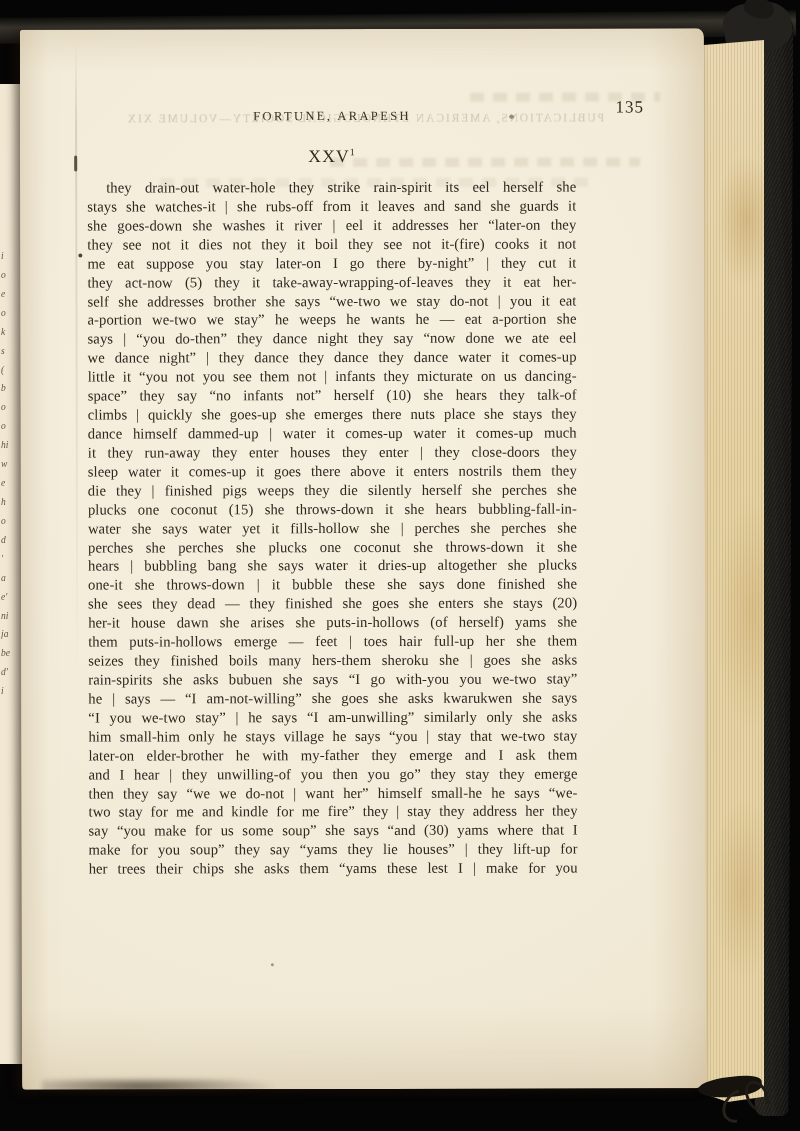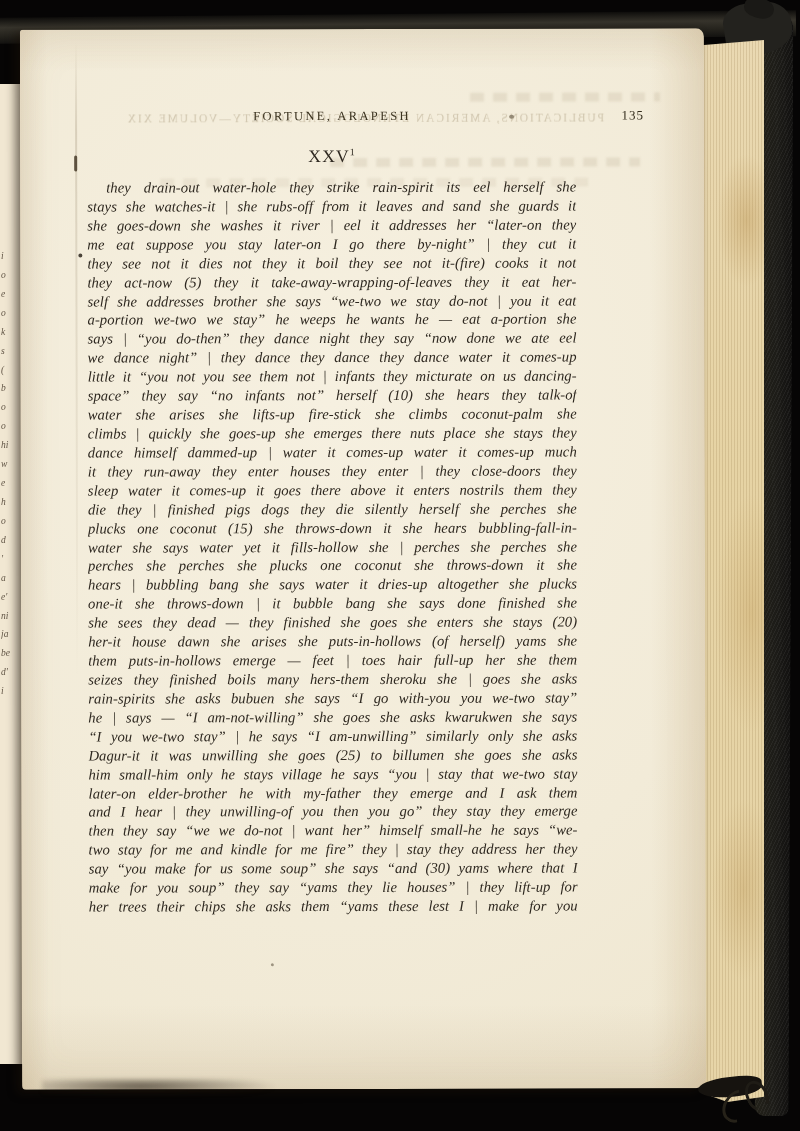--- a/index.html
+++ b/index.html
@@ -90,21 +90,21 @@
   .crease{
     left:55px;top:12px;width:2px;height:640px;
     background:linear-gradient(180deg,rgba(110,90,60,0) 0,rgba(110,90,60,0.20) 14%,rgba(110,90,60,0.10) 58%,rgba(110,90,60,0) 100%);
   }
   .crease-dot{left:54px;top:126px;width:3px;height:16px;background:#473a28;opacity:.85;border-radius:2px;}
 
   .running-head{
     top:80px;left:68px;width:488px;text-align:center;
     font-size:12.5px;letter-spacing:2.4px;color:#3a321f;white-space:nowrap;
   }
-  .page-number{top:79px;right:60px;font-size:13px;letter-spacing:1px;color:#332c1c;margin-left:28px;}
+  .page-number{top:69px;right:60px;font-size:17px;letter-spacing:1px;color:#332c1c;margin-left:28px;}
   .header-speck{left:489px;top:86px;width:5px;height:4px;background:rgba(128,116,96,0.8);border-radius:50%;}
 
   .ghost-head{
     top:83px;left:72px;width:512px;
     transform:scaleX(-1);
     font-size:11.5px;letter-spacing:1.9px;white-space:nowrap;overflow:hidden;
     color:rgba(128,108,72,0.30);filter:blur(0.7px);
   }
   .ghost-strip{
     height:9px;filter:blur(1.3px);
@@ -118,21 +118,20 @@
     top:117px;left:68px;width:488px;text-align:center;
     font-size:17.5px;letter-spacing:1.2px;color:#2e2820;
   }
   .section-heading sup{font-size:10px;}
 
   .textblock{top:149px;left:67px;width:489px;color:#2e2820;}
   .bodyline{
     font-size:14.7px;line-height:18.93px;height:18.93px;
     text-align:justify;text-align-last:justify;overflow:hidden;
     letter-spacing:0.05px;
-    font-style:italic;
   }
   .bodyline:first-child{text-indent:19px;}
 
   .line5-speck{left:58px;top:224px;width:4px;height:4px;border-radius:50%;background:rgba(45,38,28,0.85);}
   .mid-dot{left:249px;top:934px;width:3px;height:3px;border-radius:50%;background:rgba(100,88,70,0.6);}
 
   .bottom-smudge{
     left:42px;top:1079px;width:310px;height:15px;
     background:radial-gradient(55% 100% at 32% 50%, rgba(25,18,10,0.6), rgba(0,0,0,0) 80%);
     filter:blur(2px);
@@ -193,48 +192,46 @@
 
   <div class="abs section-heading">
     <span>XXV</span><sup>1</sup>
   </div>
 
   <div class="abs textblock">
 
   <div class="bodyline">they drain-out water-hole they strike rain-spirit its eel herself she</div>
       <div class="bodyline">stays she watches-it | she rubs-off from it leaves and sand she guards it</div>
       <div class="bodyline">she goes-down she washes it river | eel it addresses her “later-on they</div>
+      <div class="bodyline">they see not it dies not they it boil they see not it-(fire) cooks it not</div>
       <div class="bodyline">me eat suppose you stay later-on I go there by-night” | they cut it</div>
-      <div class="bodyline">they see not it dies not they it boil they see not it-(fire) cooks it not</div>
       <div class="bodyline">they act-now (5) they it take-away-wrapping-of-leaves they it eat her-</div>
       <div class="bodyline">self she addresses brother she says “we-two we stay do-not | you it eat</div>
       <div class="bodyline">a-portion we-two we stay” he weeps he wants he — eat a-portion she</div>
       <div class="bodyline">says | “you do-then” they dance night they say “now done we ate eel</div>
       <div class="bodyline">we dance night” | they dance they dance they dance water it comes-up</div>
       <div class="bodyline">little it “you not you see them not | infants they micturate on us dancing-</div>
       <div class="bodyline">space” they say “no infants not” herself (10) she hears they talk-of</div>
-      <div class="bodyline">water she arises she lifts-up fire-stick she climbs coconut-palm she</div>
       <div class="bodyline">climbs | quickly she goes-up she emerges there nuts place she stays they</div>
       <div class="bodyline">dance himself dammed-up | water it comes-up water it comes-up much</div>
       <div class="bodyline">it they run-away they enter houses they enter | they close-doors they</div>
       <div class="bodyline">sleep water it comes-up it goes there above it enters nostrils them they</div>
-      <div class="bodyline">die they | finished pigs dogs they die silently herself she perches she</div>
+      <div class="bodyline">die they | finished pigs weeps they die silently herself she perches she</div>
       <div class="bodyline">plucks one coconut (15) she throws-down it she hears bubbling-fall-in-</div>
       <div class="bodyline">water she says water yet it fills-hollow she | perches she perches she</div>
       <div class="bodyline">perches she perches she plucks one coconut she throws-down it she</div>
       <div class="bodyline">hears | bubbling bang she says water it dries-up altogether she plucks</div>
-      <div class="bodyline">one-it she throws-down | it bubble bang she says done finished she</div>
+      <div class="bodyline">one-it she throws-down | it bubble these she says done finished she</div>
       <div class="bodyline">she sees they dead — they finished she goes she enters she stays (20)</div>
       <div class="bodyline">her-it house dawn she arises she puts-in-hollows (of herself) yams she</div>
       <div class="bodyline">them puts-in-hollows emerge — feet | toes hair full-up her she them</div>
       <div class="bodyline">seizes they finished boils many hers-them sheroku she | goes she asks</div>
       <div class="bodyline">rain-spirits she asks bubuen she says “I go with-you you we-two stay”</div>
       <div class="bodyline">he | says — “I am-not-willing” she goes she asks kwarukwen she says</div>
       <div class="bodyline">“I you we-two stay” | he says “I am-unwilling” similarly only she asks</div>
-      <div class="bodyline">Dagur-it it was unwilling she goes (25) to billumen she goes she asks</div>
       <div class="bodyline">him small-him only he stays village he says “you | stay that we-two stay</div>
       <div class="bodyline">later-on elder-brother he with my-father they emerge and I ask them</div>
       <div class="bodyline">and I hear | they unwilling-of you then you go” they stay they emerge</div>
       <div class="bodyline">then they say “we we do-not | want her” himself small-he he says “we-</div>
       <div class="bodyline">two stay for me and kindle for me fire” they | stay they address her they</div>
       <div class="bodyline">say “you make for us some soup” she says “and (30) yams where that I</div>
       <div class="bodyline">make for you soup” they say “yams they lie houses” | they lift-up for</div>
       <div class="bodyline">her trees their chips she asks them “yams these lest I | make for you</div>
     </div>
 

